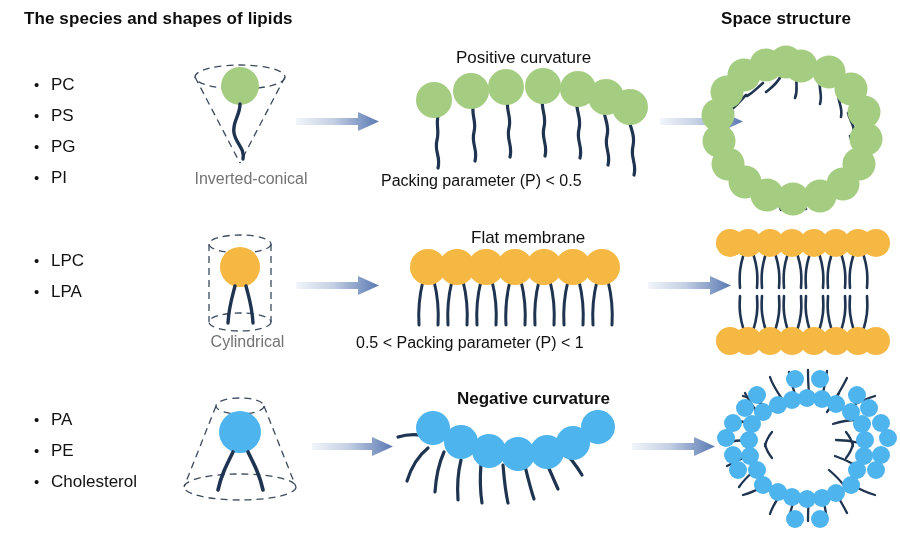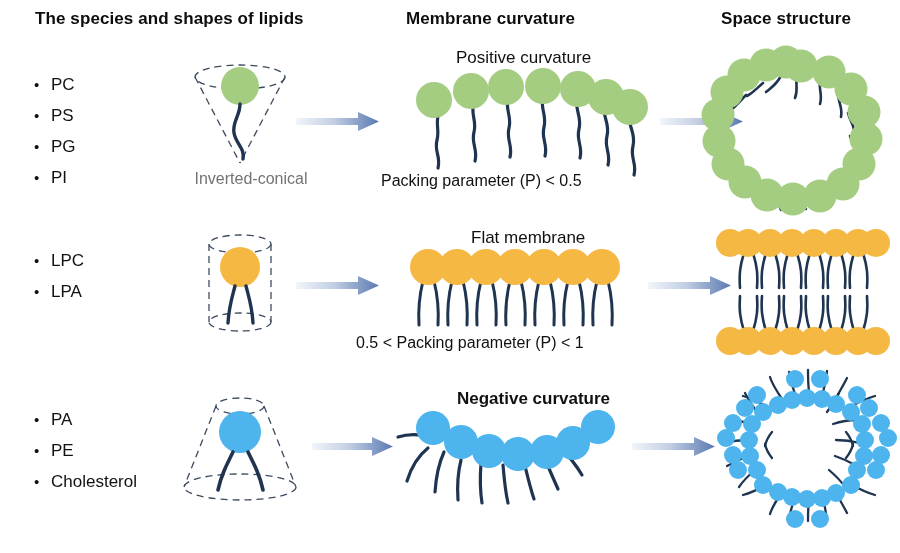--- a/index.html
+++ b/index.html
@@ -9,21 +9,21 @@
     font-family:"Liberation Sans","DejaVu Sans",sans-serif;
     color:#111111;
   }
   .canvas{position:absolute;inset:0;}
   svg.layer{position:absolute;left:0;top:0;width:900px;height:553px;}
 
   .col-header{
     position:absolute;font-weight:bold;font-size:17px;color:#0d0d0d;
     letter-spacing:.1px;white-space:nowrap;
   }
-  #hdr-species{left:24px;top:9px;margin-left:11px;}
+  #hdr-species{left:24px;top:9px;}
   #hdr-curvature{left:406px;top:9px;}
   #hdr-space{left:721px;top:9px;}
 
   .bullet-list{position:absolute;left:34px;}
   .bullet-row{
     display:flex;align-items:baseline;
     font-size:17px;color:#111111;line-height:1;margin-bottom:14px;
   }
   .bullet-dot{
     width:17px;flex:0 0 17px;font-size:15px;line-height:1;color:#111111;
@@ -40,21 +40,20 @@
   .pack-label{
     position:absolute;font-size:16px;color:#111111;white-space:nowrap;
   }
 </style>
 </head>
 <body>
 
 <div class="canvas">
 
   <div class="col-header" id="hdr-species">The species and shapes of lipids</div>
-  <div class="col-header" id="hdr-curvature">Membrane curvature</div>
   <div class="col-header" id="hdr-space">Space structure</div>
 
   <div class="bullet-list" id="list-row0" style="top:76px;">
     <div class="bullet-row">
       <span class="bullet-dot">•</span>
       <span class="bullet-text">PC</span>
     </div>
     <div class="bullet-row">
       <span class="bullet-dot">•</span>
       <span class="bullet-text">PS</span>
@@ -89,20 +88,21 @@
       <span class="bullet-dot">•</span>
       <span class="bullet-text">PE</span>
     </div>
     <div class="bullet-row">
       <span class="bullet-dot">•</span>
       <span class="bullet-text">Cholesterol</span>
     </div>
   </div>
 
   <div class="shape-label" style="left:186px;top:170px;width:130px;">Inverted-conical</div>
+  <div class="shape-label" style="left:190px;top:333px;width:115px;">Cylindrical</div>
 
   <div class="curve-label" style="left:456px;top:48px;">Positive curvature</div>
   <div class="curve-label" style="left:471px;top:228px;">Flat membrane</div>
   <div class="curve-label" style="left:457px;top:389px;font-weight:bold;">Negative curvature</div>
 
   <div class="pack-label" style="left:381px;top:172px;text-align:center;">Packing parameter (P) &lt; 0.5</div>
   <div class="pack-label" style="left:356px;top:334px;">0.5 &lt; Packing parameter (P) &lt; 1</div>
 
   <svg class="layer" viewBox="0 0 900 553" xmlns="http://www.w3.org/2000/svg">
     <defs>

